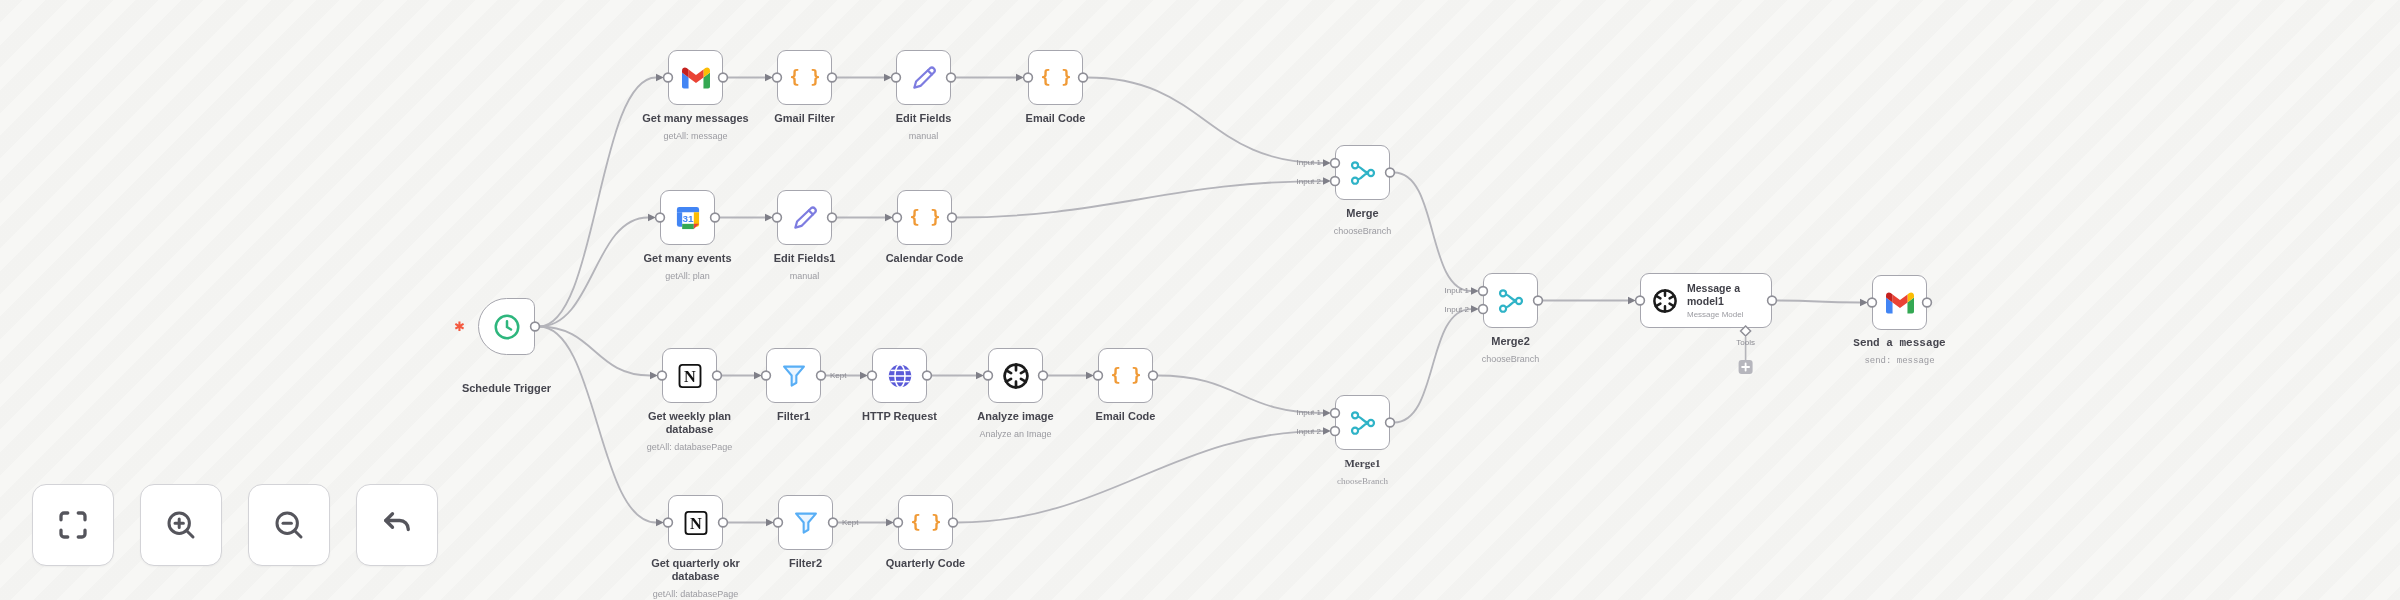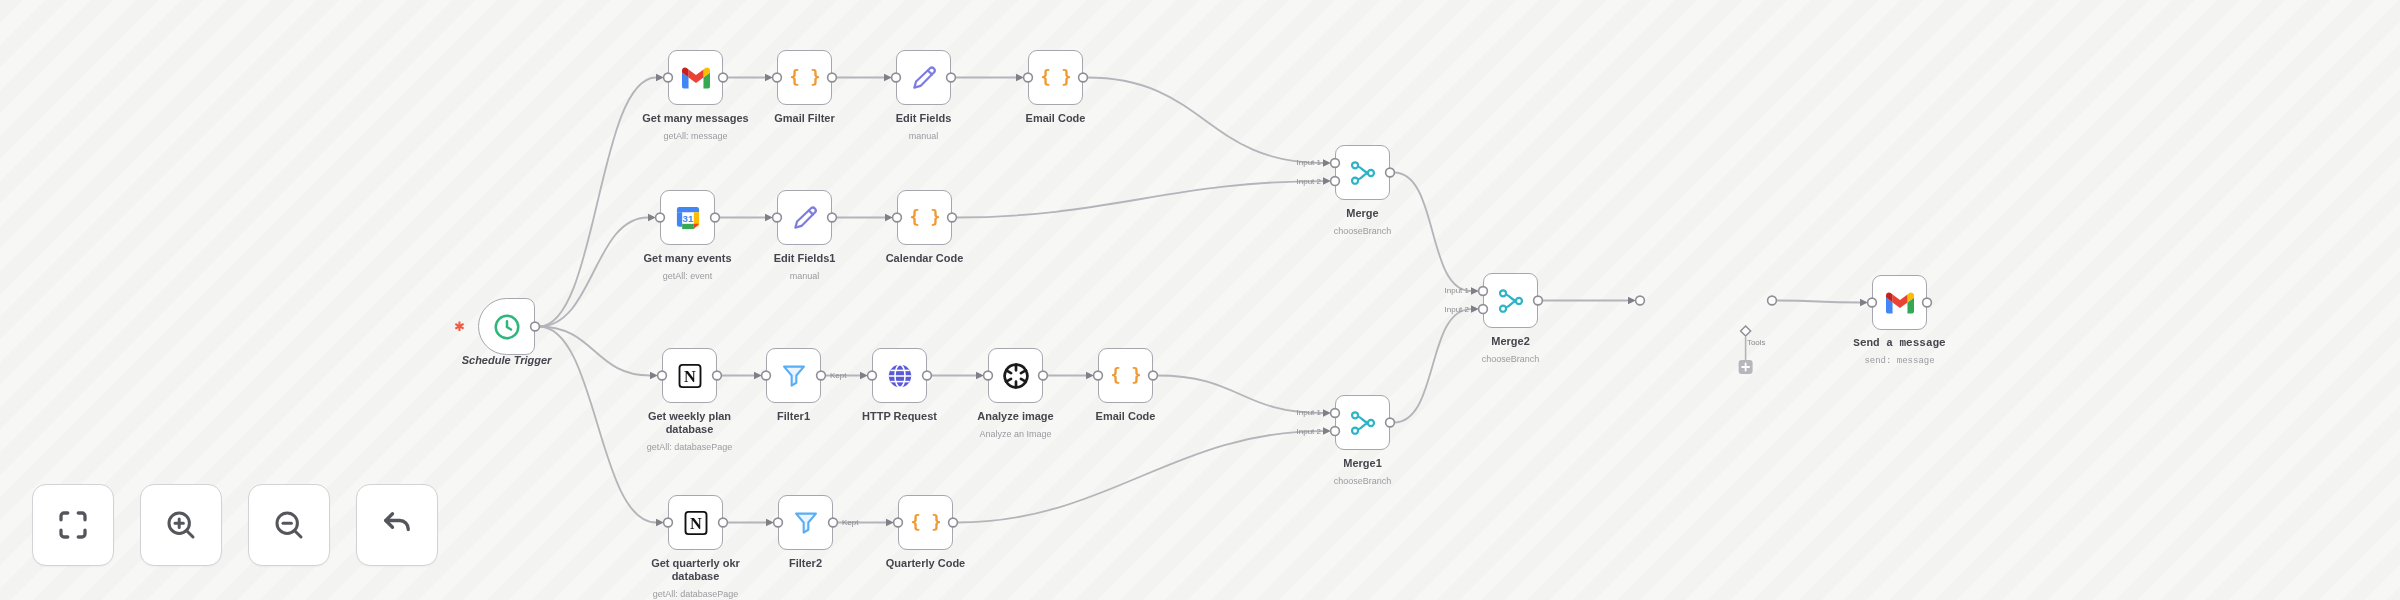--- a/index.html
+++ b/index.html
@@ -62,21 +62,21 @@
     </svg>
   <div id="nodes-layer">
       <div class="node trigger" style="left: 478px; top: 298px; width: 57px; height: 57px;">
         <span class="icon">
           <svg viewBox="0 0 24 24" fill="none" stroke="#2eb67d" stroke-width="2" stroke-linecap="round">
             <circle cx="12" cy="12" r="9"></circle>
             <path d="M12 7.4V12l3.2 2"></path>
           </svg>
         </span>
       </div>
-      <div class="caption" style="left: 451.5px; top: 354px; width: 110px; font-style: italic;">
+      <div class="caption" style="left: 451.5px; top: 382px; width: 110px;">
         <div class="nlabel">Schedule Trigger</div>
       </div>
       <div class="badge" style="left: 454px; top: 319.5px;">✱</div>
       <div class="node" style="left: 668px; top: 50px; width: 55px; height: 55px;">
         <span class="icon">
           <svg viewBox="0 0 49.4 37.25">
             <path fill="#4285f4" d="M3.46 37.25h8.07V17.62L0 8.98v24.81c0 1.91 1.55 3.46 3.46 3.46z"></path>
             <path fill="#34a853" d="M37.87 37.25h8.07c1.91 0 3.46-1.55 3.46-3.46V8.98l-11.53 8.64z"></path>
             <path fill="#fbbc04" d="M37.87 3.46v14.16L49.4 8.98V5.19c0-4.27-4.88-6.71-8.3-4.15z"></path>
             <path fill="#ea4335" d="M11.53 17.62V3.46L24.7 13.34 37.87 3.46v14.16L24.7 27.5z"></path>
@@ -128,21 +128,21 @@
             <path d="M2.5 7h4.5v12.5H4.5a2 2 0 0 1-2-2z" fill="#4285f4"></path>
             <path d="M17 7h4.5v10.5a2 2 0 0 1-2 2H17z" fill="#fbbc04"></path>
             <path d="M7 17h10v4.5H7z" fill="#34a853"></path>
             <path d="M17 17h4.5L17 21.5z" fill="#ea4335"></path>
             <text x="12" y="15" text-anchor="middle" font-family="Liberation Sans, sans-serif" font-weight="bold" font-size="8.5" fill="#4285f4">31</text>
           </svg>
         </span>
       </div>
       <div class="caption" style="left: 632.5px; top: 252px; width: 110px;">
         <div class="nlabel">Get many events</div>
-        <div class="nsub">getAll: event</div>
+        <div class="nsub">getAll: plan</div>
       </div>
       <div class="node" style="left: 777px; top: 190px; width: 55px; height: 55px;">
         <span class="icon">
           <svg viewBox="0 0 24 24" fill="none" stroke="#7d7ce0" stroke-width="1.9" stroke-linejoin="round" stroke-linecap="round">
             <path d="M17.2 3.6a2.5 2.5 0 0 1 3.5 3.5L9 18.8l-5.3 1.5L5.2 15z"></path>
             <path d="M15.3 5.5l3.4 3.4"></path>
           </svg>
         </span>
       </div>
       <div class="caption" style="left: 749.5px; top: 252px; width: 110px;">
@@ -276,21 +276,21 @@
       <div class="node" style="left: 1335px; top: 395px; width: 55px; height: 55px;">
         <span class="icon">
           <svg viewBox="0 0 24 24" fill="none" stroke="#2fb3c7" stroke-width="1.9">
             <circle cx="5.2" cy="5.4" r="2.6"></circle>
             <circle cx="5.2" cy="18.6" r="2.6"></circle>
             <circle cx="18.8" cy="12" r="2.6"></circle>
             <path d="M7.6 6.4c4.2 1.2 4.4 4.7 8.6 5.3M7.6 17.6c4.2-1.2 4.4-4.7 8.6-5.3"></path>
           </svg>
         </span>
       </div>
-      <div class="caption" style="left: 1307.5px; top: 457px; width: 110px;">
+      <div class="caption" style="left: 1307.5px; top: 457px; width: 110px; font-family: Liberation Serif, serif;">
         <div class="nlabel">Merge1</div>
         <div class="nsub">chooseBranch</div>
       </div>
       <div class="port-label right" style="left: 1271px; top: 408.485px; width: 50px;">Input 1</div>
       <div class="port-label right" style="left: 1271px; top: 426.525px; width: 50px;">Input 2</div>
       <div class="node" style="left: 1483px; top: 273px; width: 55px; height: 55px;">
         <span class="icon">
           <svg viewBox="0 0 24 24" fill="none" stroke="#2fb3c7" stroke-width="1.9">
             <circle cx="5.2" cy="5.4" r="2.6"></circle>
             <circle cx="5.2" cy="18.6" r="2.6"></circle>
@@ -298,21 +298,37 @@
             <path d="M7.6 6.4c4.2 1.2 4.4 4.7 8.6 5.3M7.6 17.6c4.2-1.2 4.4-4.7 8.6-5.3"></path>
           </svg>
         </span>
       </div>
       <div class="caption" style="left: 1455.5px; top: 335px; width: 110px;">
         <div class="nlabel">Merge2</div>
         <div class="nsub">chooseBranch</div>
       </div>
       <div class="port-label right" style="left: 1419px; top: 286.485px; width: 50px;">Input 1</div>
       <div class="port-label right" style="left: 1419px; top: 304.525px; width: 50px;">Input 2</div>
-      <div class="port-label center" style="left: 1725.6px; top: 338px; width: 40px; text-align: right;">Tools</div>
+      <div class="node wide" style="left: 1640px; top: 273px; width: 132px; height: 55px;">
+        <span class="icon">
+          <svg viewBox="-13 -13 26 26" fill="none" stroke="#1b1b1b" stroke-width="2.5" stroke-linecap="round">
+            <path d="M0 -10.5 A10.5 10.5 0 0 1 9.1 -5.25 L4.6 -2.65" transform="rotate(0)"></path>
+            <path d="M0 -10.5 A10.5 10.5 0 0 1 9.1 -5.25 L4.6 -2.65" transform="rotate(60)"></path>
+            <path d="M0 -10.5 A10.5 10.5 0 0 1 9.1 -5.25 L4.6 -2.65" transform="rotate(120)"></path>
+            <path d="M0 -10.5 A10.5 10.5 0 0 1 9.1 -5.25 L4.6 -2.65" transform="rotate(180)"></path>
+            <path d="M0 -10.5 A10.5 10.5 0 0 1 9.1 -5.25 L4.6 -2.65" transform="rotate(240)"></path>
+            <path d="M0 -10.5 A10.5 10.5 0 0 1 9.1 -5.25 L4.6 -2.65" transform="rotate(300)"></path>
+          </svg>
+        </span>
+        <div class="inner">
+          <div class="ititle">Message a model1</div>
+          <div class="isub">Message Model</div>
+        </div>
+      </div>
+      <div class="port-label center" style="left: 1725.6px; top: 338px; width: 40px;">Tools</div>
       <div class="node" style="left: 1872px; top: 275px; width: 55px; height: 55px;">
         <span class="icon">
           <svg viewBox="0 0 49.4 37.25">
             <path fill="#4285f4" d="M3.46 37.25h8.07V17.62L0 8.98v24.81c0 1.91 1.55 3.46 3.46 3.46z"></path>
             <path fill="#34a853" d="M37.87 37.25h8.07c1.91 0 3.46-1.55 3.46-3.46V8.98l-11.53 8.64z"></path>
             <path fill="#fbbc04" d="M37.87 3.46v14.16L49.4 8.98V5.19c0-4.27-4.88-6.71-8.3-4.15z"></path>
             <path fill="#ea4335" d="M11.53 17.62V3.46L24.7 13.34 37.87 3.46v14.16L24.7 27.5z"></path>
             <path fill="#c5221f" d="M0 5.19v3.79l11.53 8.64V3.46L8.3 1.04C4.88-1.52 0 .92 0 5.19z"></path>
           </svg>
         </span>

